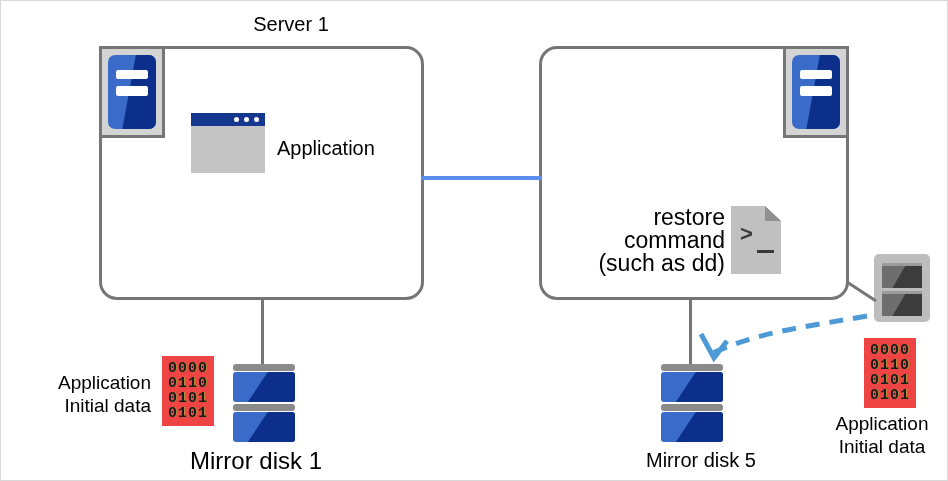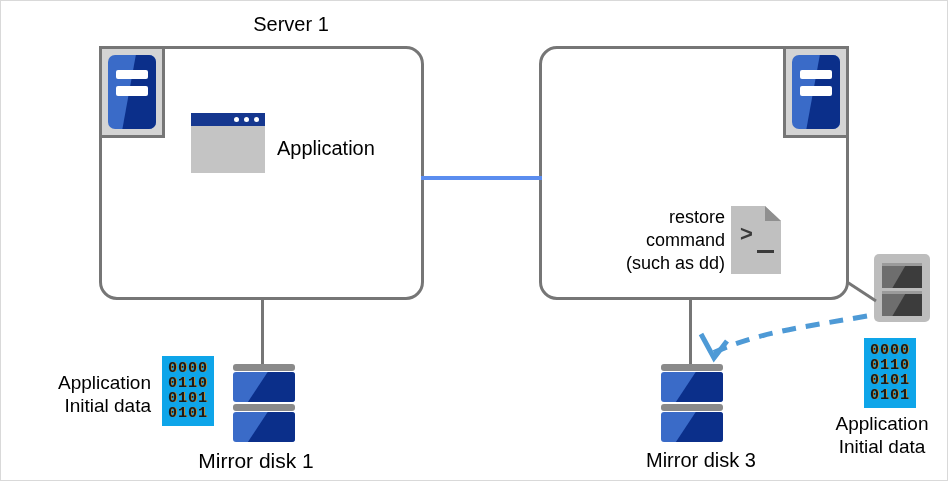--- a/index.html
+++ b/index.html
@@ -25,25 +25,25 @@
     font-size: 19px;
     line-height: 23px;
     white-space: pre;
   }
   .label.c { text-align: center; }
   .label.r { text-align: right; }
 
   #title-server1 { left: 200px; top: 12px; width: 180px; font-size: 20px; }
   #title-server2 { left: 555px; top: 12px; width: 180px; font-size: 20px; }
   #app-label     { left: 276px; top: 136px; width: 160px; text-align: left; font-size: 20px; }
-  #restore-label { left: 596px; top: 205px; width: 128px; text-align: right; font-size: 18px; }
+  #restore-label { left: 596px; top: 205px; width: 128px; text-align: right; font-size: 23px; }
   #backup-label  { left: 846px; top: 200px; width: 100px; font-size: 19px; }
   #appdata-left  { left: 20px;  top: 370px; width: 130px; font-size: 19px; }
   #appdata-right { left: 818px; top: 411px; width: 126px; font-size: 19px; }
-  #md1-label     { left: 175px; top: 448px; width: 160px; font-size: 21px; }
+  #md1-label     { left: 175px; top: 448px; width: 160px; font-size: 24px; }
   #md2-label     { left: 610px; top: 448px; width: 180px; font-size: 20px; }
 
   
   .server-box {
     position: absolute;
     border: 3px solid #767676;
     border-radius: 18px;
     background: #ffffff;
     box-sizing: border-box;
   }
@@ -209,21 +209,21 @@
     height: 7px;
     background: #8a8a8a;
     border-radius: 3px;
   }
   .disk .cap.c1 { top: 0px; }
   .disk .cap.c2 { top: 40px; }
 
   
   .bindata {
     position: absolute;
-    background: #0ea5e9;
+    background: #ef4444;
     padding: 5px 6px;
     font-family: "Liberation Mono", monospace;
     font-size: 15px;
     font-weight: bold;
     line-height: 15px;
     color: #1a1a1a;
     letter-spacing: 1px;
     text-shadow: 1px 0 0 #b58a3a;
     white-space: pre;
   }
@@ -313,21 +313,21 @@
     <div class="platter p2"></div>
   </div>
   <div class="disk" id="disk2">
     <div class="cap c1"></div>
     <div class="platter p1"></div>
     <div class="cap c2"></div>
     <div class="platter p2"></div>
   </div>
 
   <div class="label c" id="md1-label">Mirror disk 1</div>
-  <div class="label c" id="md2-label">Mirror disk 3</div>
+  <div class="label c" id="md2-label">Mirror disk 5</div>
 
   <div class="bindata" id="bindata-left">0000
 0110
 0101
 0101</div>
   <div class="bindata" id="bindata-right">0000
 0110
 0101
 0101</div>
 

